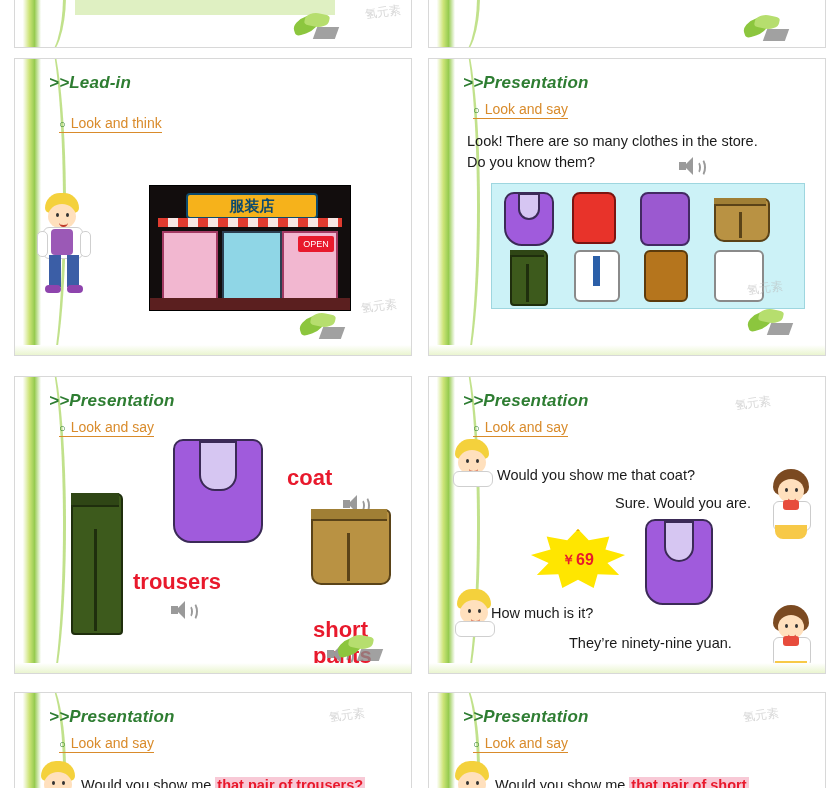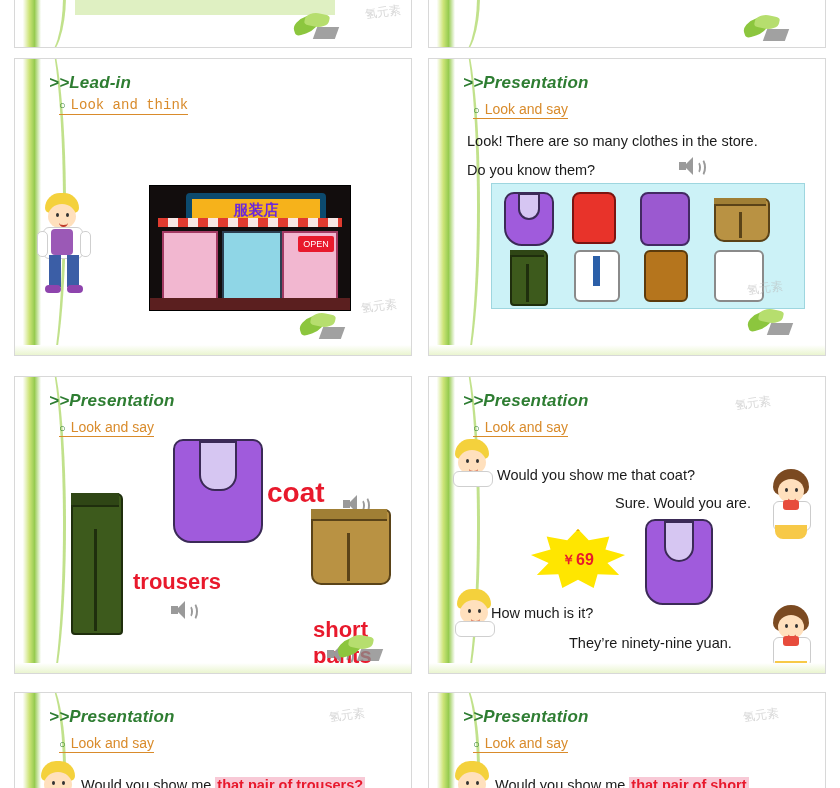--- a/index.html
+++ b/index.html
@@ -113,21 +113,21 @@
   .shorts .split{position:absolute;left:48%;top:34%;width:3px;height:66%;background:#5a4318;}
   .shorts .belt{position:absolute;left:0;top:0;width:100%;height:14%;background:#a07f35;border-bottom:2px solid #5a4318;}
 
   .shirt-r{position:absolute;background:#e8332a;border:2px solid #7b1410;border-radius:8px 8px 6px 6px;}
   .sweater{position:absolute;background:#9b59d0;border:2px solid #432a63;border-radius:8px;}
   .whiteshirt{position:absolute;background:#ffffff;border:2px solid #8a8a8a;border-radius:6px;}
   .vest-br{position:absolute;background:#b5751d;border:2px solid #5c3b0c;border-radius:6px;}
   .tie{position:absolute;background:#2b5fa8;}
 
   .store{position:absolute;background:#120d0d;border:1px solid #000;overflow:hidden;}
-  .store .sign{position:absolute;left:18%;top:6%;width:64%;height:17%;background:#f6b21b;border:6px solid #0c4a6e;border-radius:4px;color:#6d28d9;font-weight:bold;font-size:15px;text-align:center;line-height:22px;}
+  .store .sign{position:absolute;left:18%;top:6%;width:64%;height:17%;background:#f6b21b;border:2px solid #0c4a6e;border-radius:4px;color:#0c4a6e;font-weight:bold;font-size:15px;text-align:center;line-height:22px;}
   .store .awn{position:absolute;left:4%;top:26%;width:92%;height:7%;background:repeating-linear-gradient(90deg,#e03b2f 0 10px,#f7e7e4 10px 20px);}
   .store .door{position:absolute;left:36%;top:36%;width:28%;height:58%;background:#8fd6e6;border:2px solid #2c3e50;}
   .store .winL{position:absolute;left:6%;top:36%;width:26%;height:58%;background:#f2b7d0;border:2px solid #a33a63;}
   .store .winR{position:absolute;right:6%;top:36%;width:26%;height:58%;background:#f2b7d0;border:2px solid #a33a63;}
   .store .open{position:absolute;right:8%;top:40%;width:36px;height:16px;background:#e8192c;color:#fff;font-size:9px;text-align:center;line-height:16px;border-radius:2px;}
   .store .floor{position:absolute;left:0;bottom:0;width:100%;height:10%;background:#5b1f1f;}
 
   .clothespanel{position:absolute;background:#ccf2f7;border:1px solid #9ed6df;}
 
   .pricetag{position:absolute;}
@@ -163,21 +163,21 @@
     <div class="leaf" style="right:30px;bottom:0;">
         <div class="l1"></div>
         <div class="l2"></div>
         <div class="st"></div>
       </div>
   </div>
 
   <div class="slide" style="left:14px;top:58px;width:398px;height:298px;">
     <div class="band"></div>
     <div class="title" style="left:34px;top:14px;">&gt;&gt;Lead-in</div>
-    <div class="subtitle" style="left:44px;top:38px;font-family:Liberation Mono, monospace;">
+    <div class="subtitle" style="left:44px;top:56px;">
       <span class="bullet">○</span><span>Look and think</span>
     </div>
 
     <div class="boy" style="left:22px;top:134px;width:54px;height:104px;">
       <div class="hair"></div>
         <div class="face"></div>
       <div class="eye l"></div>
         <div class="eye r"></div>
         <div class="mouth"></div>
       <div class="shirt"></div>
@@ -210,21 +210,21 @@
   </div>
 
   <div class="slide" style="left:428px;top:58px;width:398px;height:298px;">
     <div class="band"></div>
     <div class="title" style="left:34px;top:14px;">&gt;&gt;Presentation</div>
     <div class="subtitle" style="left:44px;top:42px;">
       <span class="bullet">○</span><span>Look and say</span>
     </div>
     <div class="body-text" style="left:38px;top:72px;width:340px;">
       <div>Look! There are so many clothes in the store.</div>
-      <div style="margin-top:8px;">Do you know them?</div>
+      <div style="">Do you know them?</div>
     </div>
     <div class="spk" style="left:250px;top:98px;">
       <div class="bx"></div>
         <div class="tri"></div>
         <div class="w1"></div>
         <div class="w2"></div>
     </div>
 
     <div class="clothespanel" style="left:62px;top:124px;width:312px;height:124px;">
 
@@ -265,21 +265,21 @@
     <div class="band"></div>
     <div class="title" style="left:34px;top:14px;">&gt;&gt;Presentation</div>
     <div class="subtitle" style="left:44px;top:42px;">
       <span class="bullet">○</span><span>Look and say</span>
     </div>
 
     <div class="coat" style="left:158px;top:62px;width:86px;height:100px;">
       <div class="body"></div>
         <div class="collar"></div>
     </div>
-    <div class="redword" style="position:absolute;left:252px;top:88px;font-size:28px;margin-top:12px;">coat</div>
+    <div class="redword" style="position:absolute;left:272px;top:88px;font-size:22px;">coat</div>
     <div class="spk" style="left:328px;top:118px;">
       <div class="bx"></div>
         <div class="tri"></div>
         <div class="w1"></div>
         <div class="w2"></div>
     </div>
 
     <div class="trousers" style="left:56px;top:116px;width:48px;height:138px;">
       <div class="t"></div>
         <div class="belt"></div>

